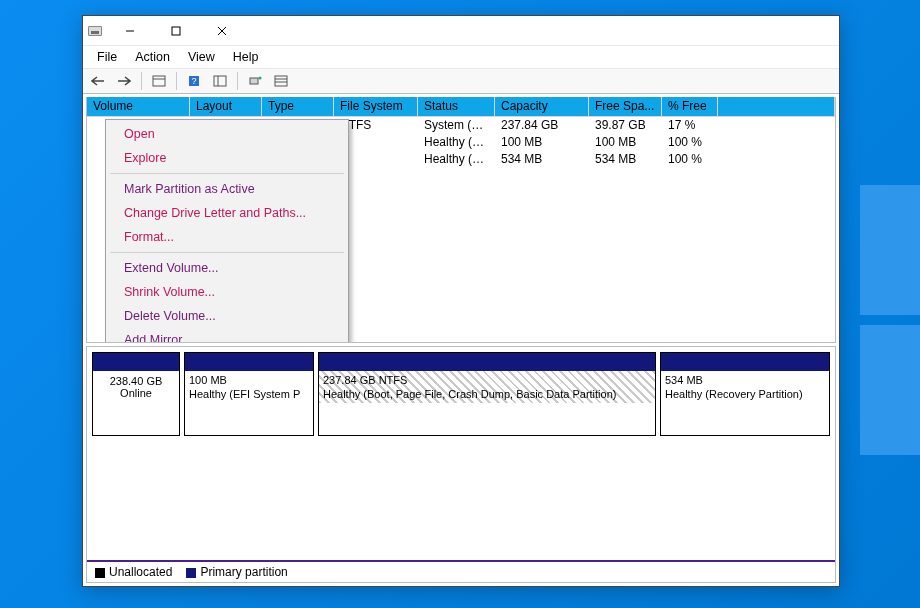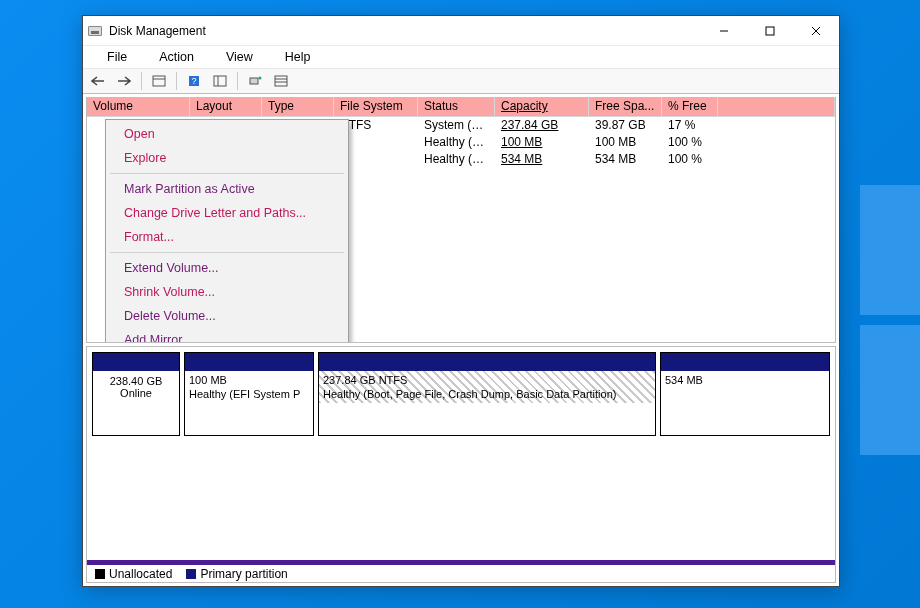--- a/index.html
+++ b/index.html
@@ -30,49 +30,49 @@
   .titlebar .icon-slot { width: 24px; display:flex; align-items:center; justify-content:center; }
   .titlebar .title { flex: 1; padding-left: 2px; }
   .win-ctrls { display: flex; }
   .win-btn {
     width: 46px; height: 30px; display:flex; align-items:center; justify-content:center;
     font-size: 12px; color:#222;
   }
   
   .menubar {
     height: 22px; display: flex; align-items: center;
-    padding: 0 16px; font-size: 12.5px; gap: 16px;
+    padding: 0 6px; font-size: 12.5px; gap: 2px;
   }
   .menubar .mi { padding: 2px 8px; }
   
   .toolbar {
     height: 26px; display: flex; align-items: center;
     padding: 0 4px; gap: 4px; border-top:1px solid #e7e7e7; border-bottom:1px solid #bcbcbc;
     background: #f8f8f8;
   }
   .tbtn {
     width: 22px; height: 20px; border:1px solid transparent;
     display:flex; align-items:center; justify-content:center; font-size:12px; color:#333;
   }
   .tsep { width:1px; height:18px; background:#c9c9c9; margin:0 2px; }
   
   .vol-pane {
     border: 1px solid #bcbcbc; border-top: none;
     margin: 3px 3px 0 3px;
     height: 246px; position: relative; background:#fff; overflow:hidden;
   }
   .vol-header {
-    display:flex; height:20px; background:#fca5a5; border-bottom:1px solid #d6d6d6;
+    display:flex; height:20px; background:#0ea5e9; border-bottom:1px solid #d6d6d6;
     font-size:12px;
   }
   .vh-cell {
     border-right:1px solid #d6d6d6; padding:2px 6px; overflow:hidden; white-space:nowrap;
   }
   .col-volume{width:103px;} .col-layout{width:72px;} .col-type{width:72px;}
-  .col-fs{width:84px;} .col-status{width:77px;} .col-cap{width:94px;text-decoration:underline;}
+  .col-fs{width:84px;} .col-status{width:77px;} .col-cap{width:94px;}
   .col-free{width:73px;} .col-pct{width:56px;} .col-last{flex:1;}
   .vol-rows { font-size:12px; }
   .vol-row { display:flex; height:17px; }
   .vr-cell { padding:1px 6px; overflow:hidden; white-space:nowrap; text-overflow:ellipsis; }
   
   .gfx-pane {
     border:1px solid #bcbcbc; margin:3px; flex:1;
     background:#fff; position:relative; overflow:hidden;
   }
   .gfx-strip {
@@ -87,21 +87,21 @@
   .gfx-part {
     border:1px solid #000; background:#fff; font-size:11px;
   }
   .gfx-part-top { height:18px; background:#13177a; }
   .gfx-part-body { padding:2px 4px; line-height:14px; }
   .gfx-part.hatched .gfx-part-body {
     background-image: repeating-linear-gradient(45deg, #c9c9c9 0 2px, #fff 2px 6px);
   }
   .legend {
     position:absolute; left:0; right:0; bottom:0; height:22px;
-    border-top:5px solid #4c1d95; background:#fff;
+    border-top:2px solid #4c1d95; background:#fff;
     display:flex; align-items:center; gap:14px; padding:0 8px;
     font-size:12px;
   }
   .lg-sw { width:10px; height:10px; display:inline-block; margin-right:4px; vertical-align:middle; }
   .sw-black{background:#000;} .sw-blue{background:#13177a;}
   
   .ctxmenu {
     position:absolute; left:18px; top:22px;
     width:244px; background:#f2f2f2; border:1px solid #a0a0a0;
     box-shadow: 3px 3px 4px rgba(0,0,0,0.25);
@@ -121,21 +121,20 @@
 
 <div class="accent-bar-1"></div>
 <div class="accent-bar-2"></div>
 
 <div class="window">
 
   <div class="titlebar">
     <div class="icon-slot">
       <span class="disk-icon"></span>
     </div>
-    <div class="title">Disk Management</div>
     <div class="win-ctrls">
       <div class="win-btn">
         <svg width="10" height="10">
             <line x1="1" y1="5" x2="9" y2="5" stroke="#000" stroke-width="1"></line>
           </svg>
       </div>
       <div class="win-btn">
         <svg width="10" height="10">
             <rect x="1" y="1" width="8" height="8" fill="none" stroke="#000" stroke-width="1"></rect>
           </svg>
@@ -287,20 +286,21 @@
             <div class="gfx-part-top"></div>
             <div class="gfx-part-body">
               <div>237.84 GB NTFS</div>
               <div>Healthy (Boot, Page File, Crash Dump, Basic Data Partition)</div>
             </div>
           </div>
           <div class="gfx-part" style="width: 170px;">
             <div class="gfx-part-top"></div>
             <div class="gfx-part-body">
               <div>534 MB</div>
+              <div>Healthy (Recovery Partition)</div>
             </div>
           </div>
         </div>
     </div>
 
     <div class="legend">
       <span><span class="lg-sw sw-black"></span><span>Unallocated</span></span>
       <span><span class="lg-sw sw-blue"></span><span>Primary partition</span></span>
     </div>
   </div>

